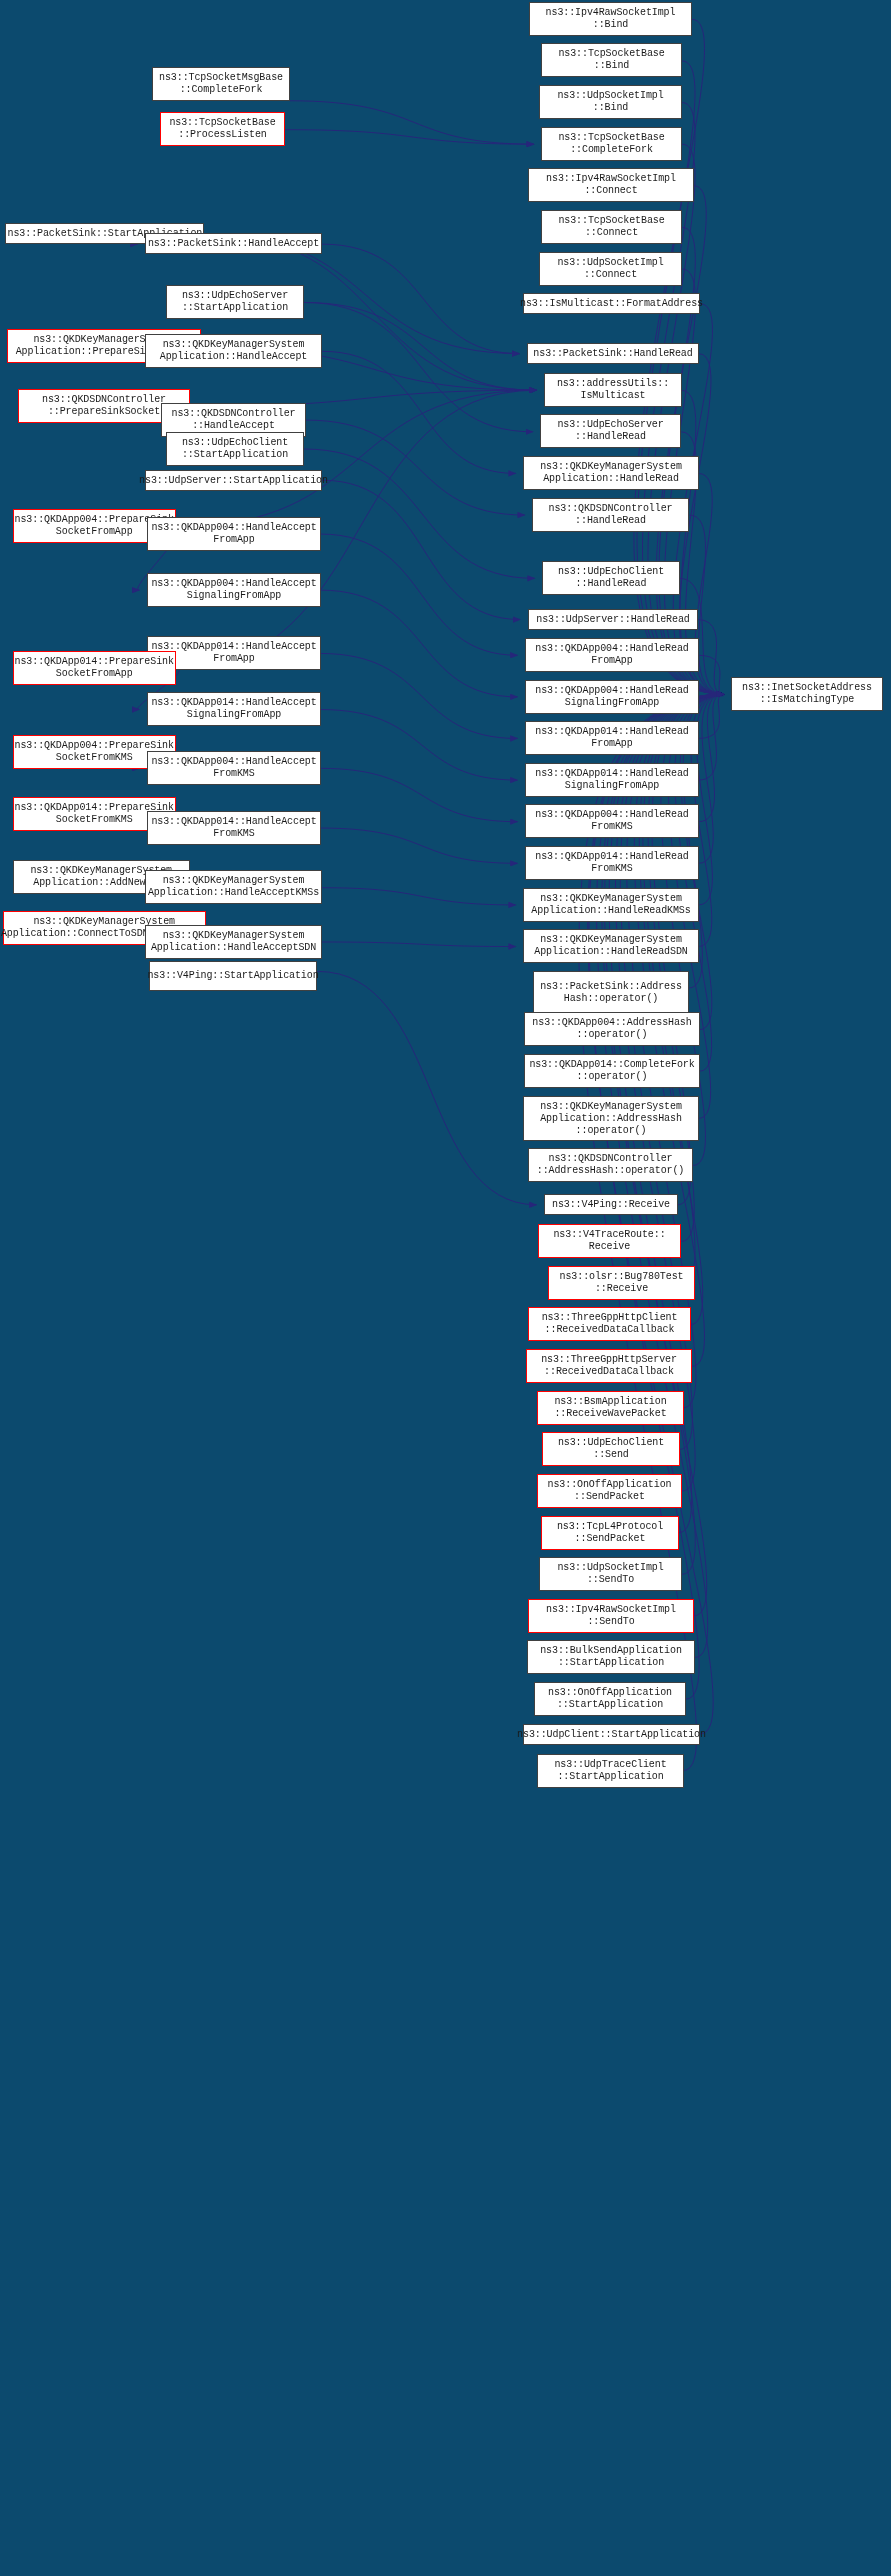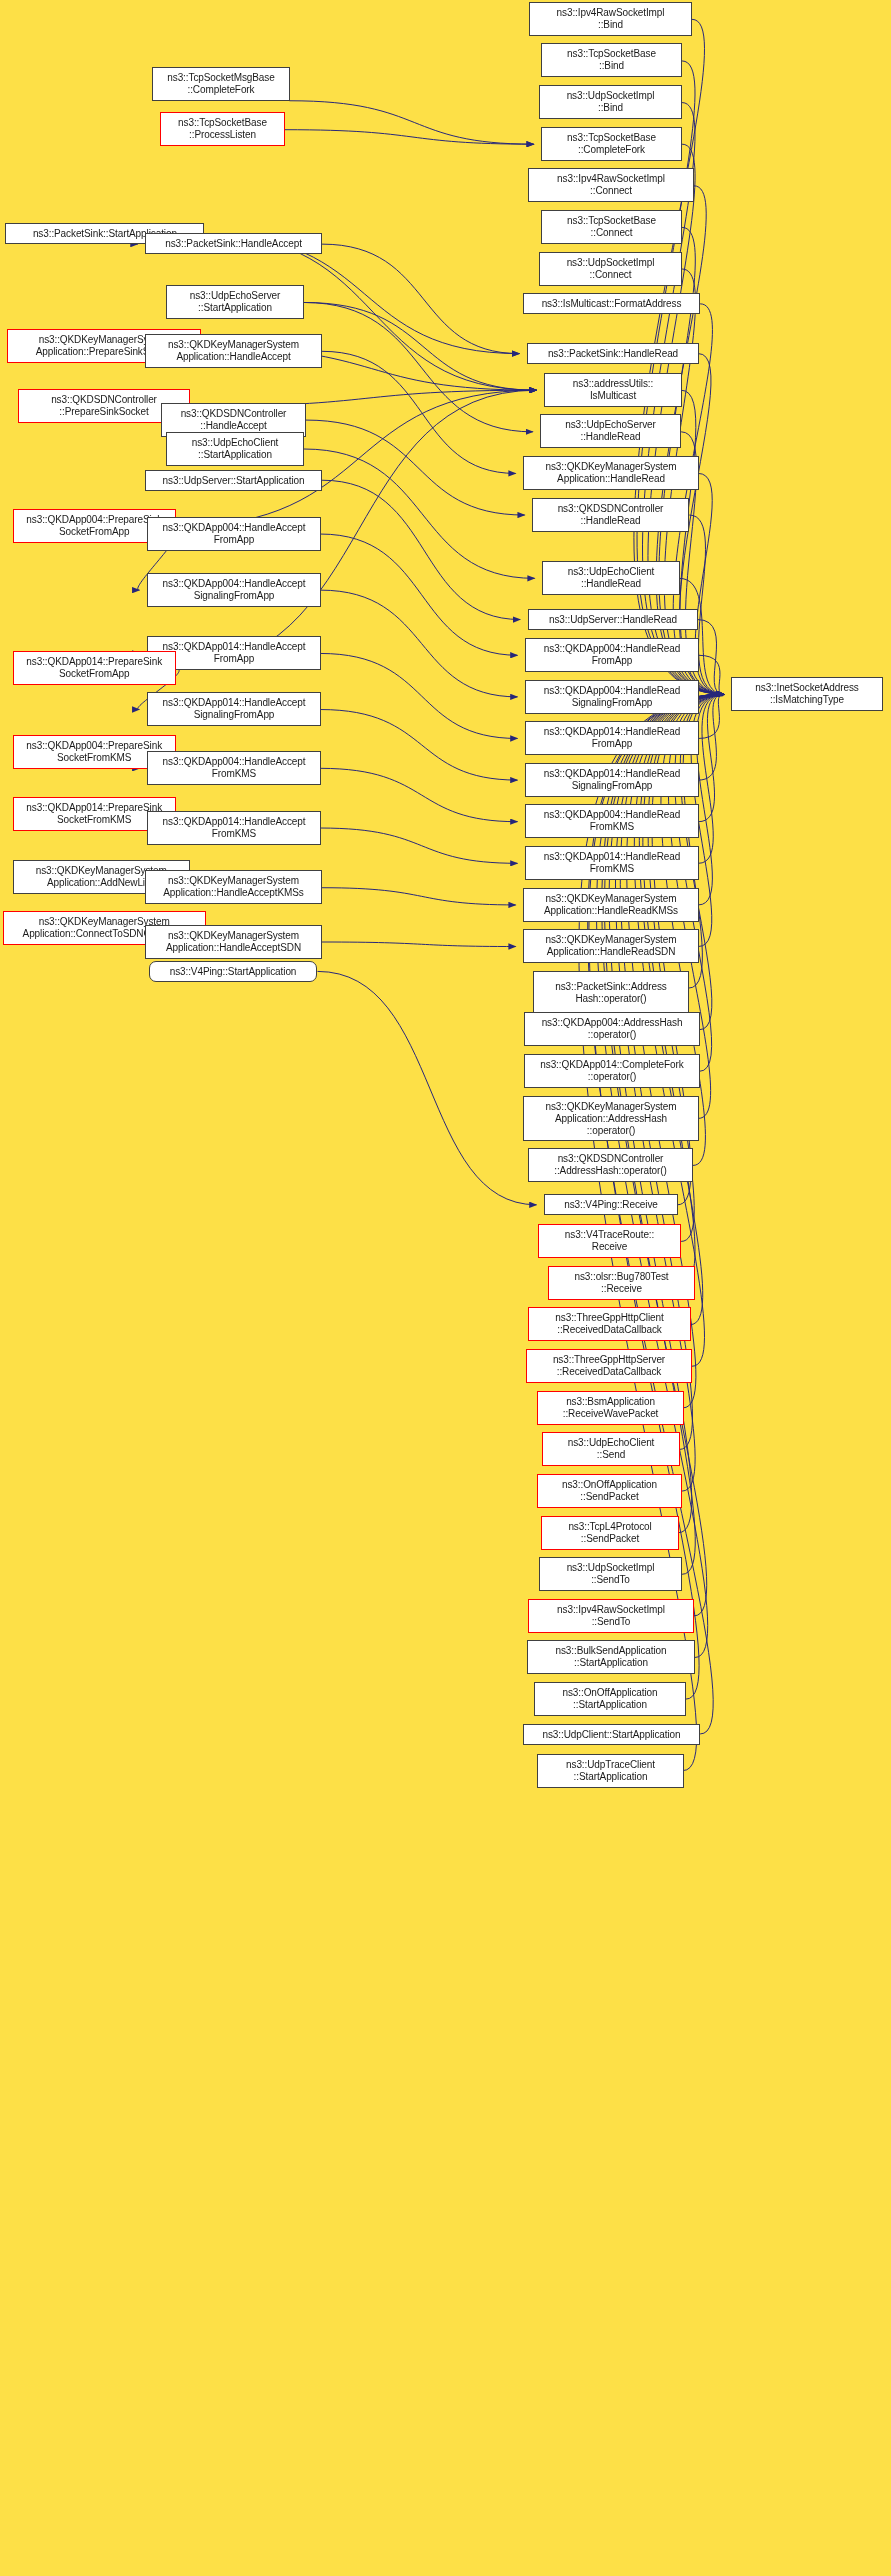--- a/index.html
+++ b/index.html
@@ -4,22 +4,22 @@
 <style>
   html, body {
     margin: 0;
     padding: 0;
     background: #ffffff;
   }
   #canvas {
     position: relative;
     width: 891px;
     height: 2576px;
-    background: #fde047;
-    font-family: Liberation Sans, sans-serif;
+    background: #0c4a6e;
+    font-family: Liberation Mono, monospace;
     overflow: hidden;
   }
   #edges {
     position: absolute;
     left: 0;
     top: 0;
     width: 891px;
     height: 2576px;
     pointer-events: none;
   }
@@ -263,18 +263,18 @@
       <div class="node" style="left: 147px; top: 811px; width: 174px; height: 34px;">ns3::QKDApp014::HandleAccept
 FromKMS</div>
       <div class="node" style="left: 12.7px; top: 860px; width: 177px; height: 34px;">ns3::QKDKeyManagerSystem
 Application::AddNewLink</div>
       <div class="node" style="left: 145px; top: 870px; width: 177px; height: 34px;">ns3::QKDKeyManagerSystem
 Application::HandleAcceptKMSs</div>
       <div class="node red" style="left: 2.7px; top: 911px; width: 203px; height: 34px;">ns3::QKDKeyManagerSystem
 Application::ConnectToSDNController</div>
       <div class="node" style="left: 145px; top: 925px; width: 177px; height: 34px;">ns3::QKDKeyManagerSystem
 Application::HandleAcceptSDN</div>
-      <div class="node" style="left: 149px; top: 961px; width: 168px; height: 21px; border-radius: 7px;">ns3::V4Ping::StartApplication</div>
+      <div class="node" style="left: 149px; top: 961px; width: 168px; height: 30px;">ns3::V4Ping::StartApplication</div>
       <div class="node focus" style="left: 731px; top: 677px; width: 152px; height: 34px;">ns3::InetSocketAddress
 ::IsMatchingType</div>
     </div>
 </div>
 
 
 </body></html>

